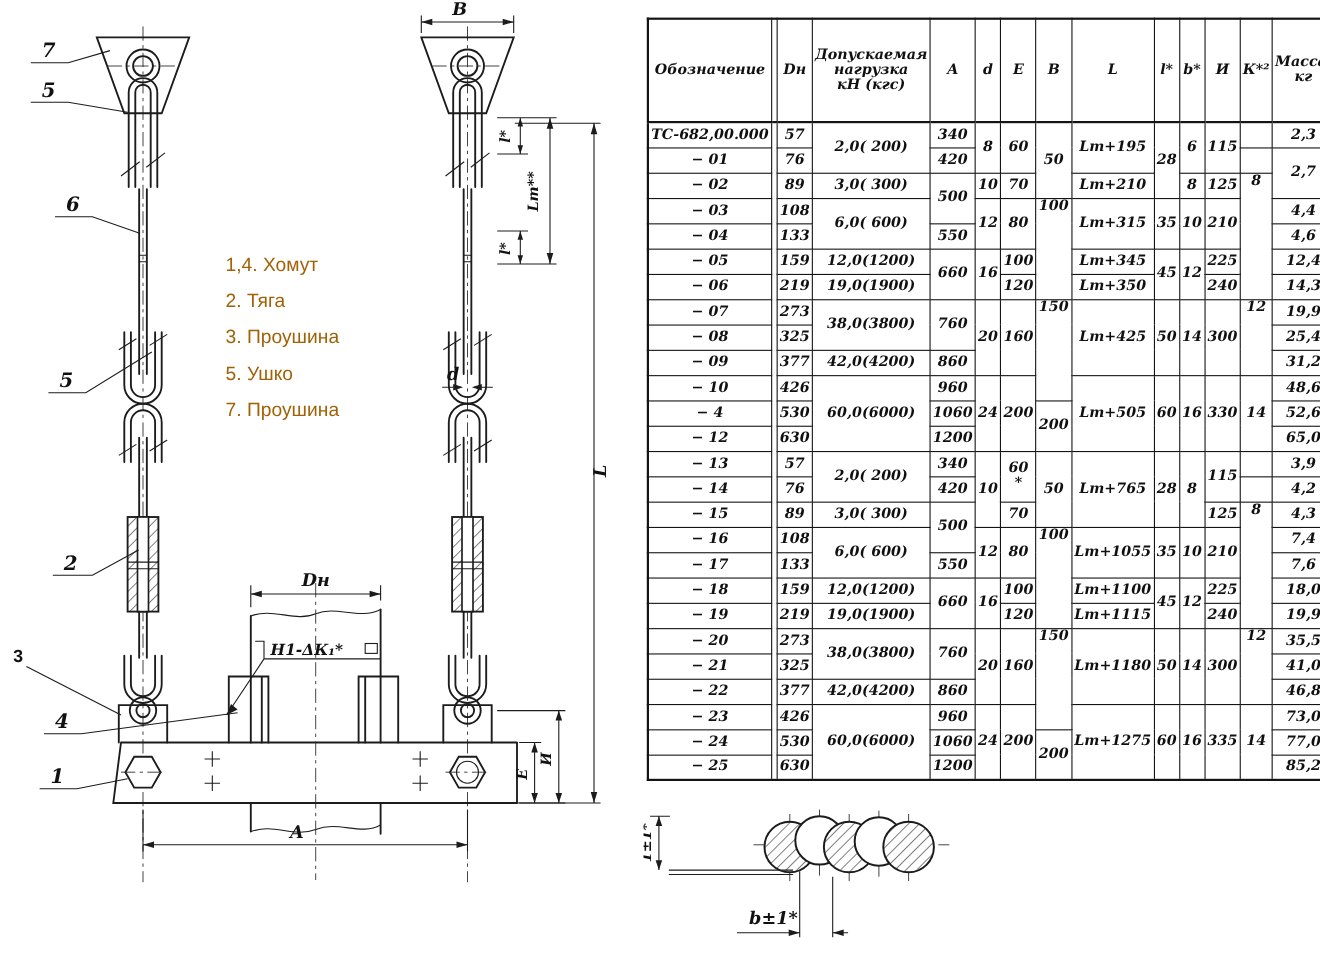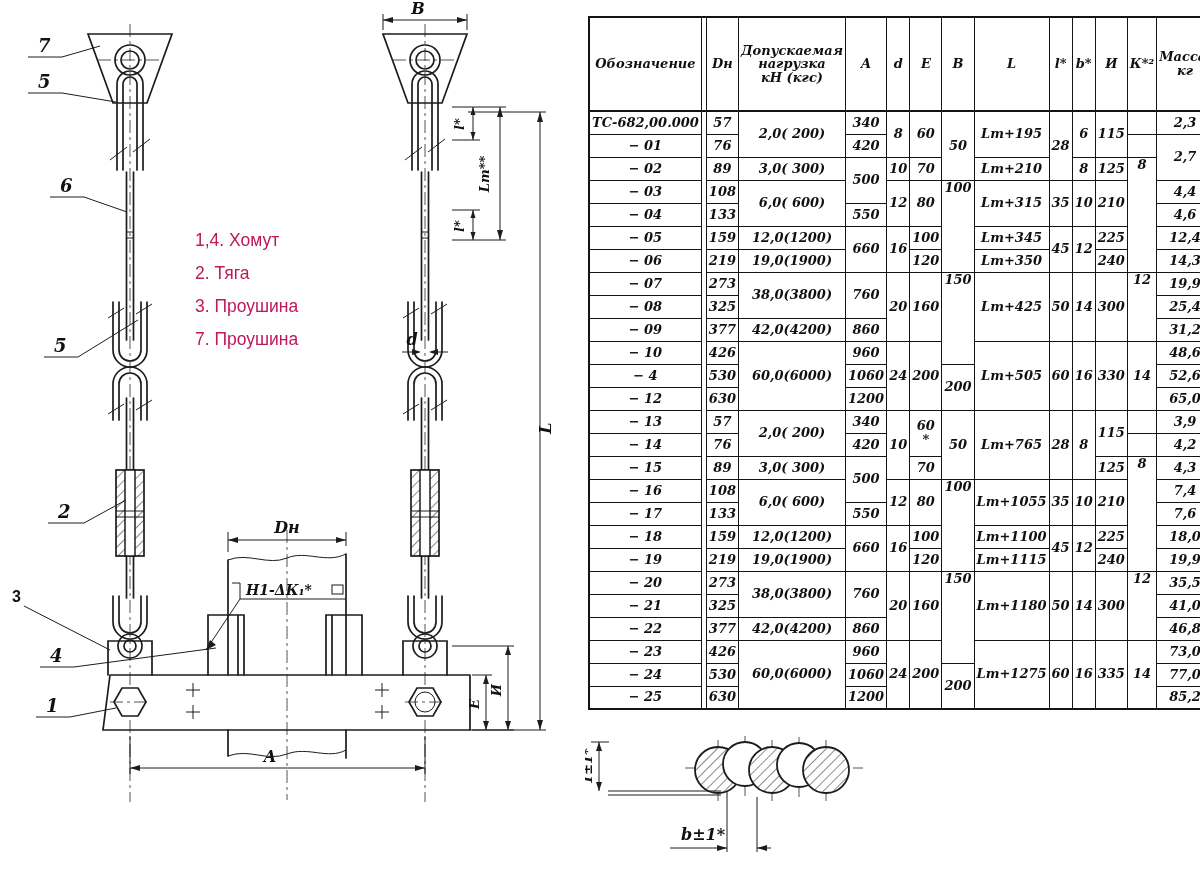--- a/index.html
+++ b/index.html
@@ -12,22 +12,22 @@
   .tn{stroke:#1c1c1c;stroke-width:1;fill:none;}
   .cl{stroke:#2a2a2a;stroke-width:.8;fill:none;stroke-dasharray:13 4 3 4;}
   .ar{fill:#1c1c1c;stroke:none;}
   .hex{fill:#fff;stroke:#1c1c1c;stroke-width:1.7;}
   svg text{font:italic 700 16px "DejaVu Serif",serif;fill:#111;}
   svg text.sm{font-size:13px;}
   svg text.co{font-size:18px;}
   svg text.co3{font:600 16px "Liberation Sans",sans-serif;}
   svg text.h1lbl{font-size:14px;}
   
-  .parts-list{position:absolute;left:195px;top:230px;width:210px;
-              font:400 17.5px "Liberation Sans",sans-serif;color:#be185d;}
+  .parts-list{position:absolute;left:205px;top:230px;width:210px;
+              font:400 17.5px "Liberation Sans",sans-serif;color:#a16207;}
   .parts-list div{margin-bottom:12px;}
   
   #spec-table{position:absolute;left:588px;top:16px;border-collapse:collapse;
               table-layout:fixed;background:#fff;border:2.5px solid #141414;}
   #spec-table th,#spec-table td{border:1.4px solid #141414;padding:0 2px;
       font:italic 700 13px "DejaVu Serif",serif;color:#101010;text-align:center;
       vertical-align:middle;overflow:hidden;line-height:1.05;white-space:pre-line;}
   #spec-table th{height:92px;font-weight:700;border-bottom:2.5px solid #141414;}
   #spec-table tbody tr{height:23px;}
   .c0{text-align:right;padding-right:9px;font-size:13.5px;margin-left:47px;}
@@ -189,20 +189,21 @@
       <path class="tn" d="M452,646 H514 M472,730 H514 M508,646 V730"></path>
       <path class="ar" d="M508,646 l-3,9 h6 z M508,730 l-3,-9 h6 z"></path>
       <text class="sm" transform="rotate(-90 501 690)" x="501" y="690" text-anchor="middle">И</text>
     </g>
   </svg>
 
   <div class="parts-list">
     <div>1,4. Хомут</div>
     <div>2. Тяга</div>
     <div>3. Проушина</div>
+    <div>5. Ушко</div>
     <div>7. Проушина</div>
   </div>
 
   <table id="spec-table">
       <colgroup>
         <col style="width: 152px;">
         <col style="width: 24px;">
         <col style="width: 40px;">
         <col style="width: 78px;">
         <col style="width: 33px;">

